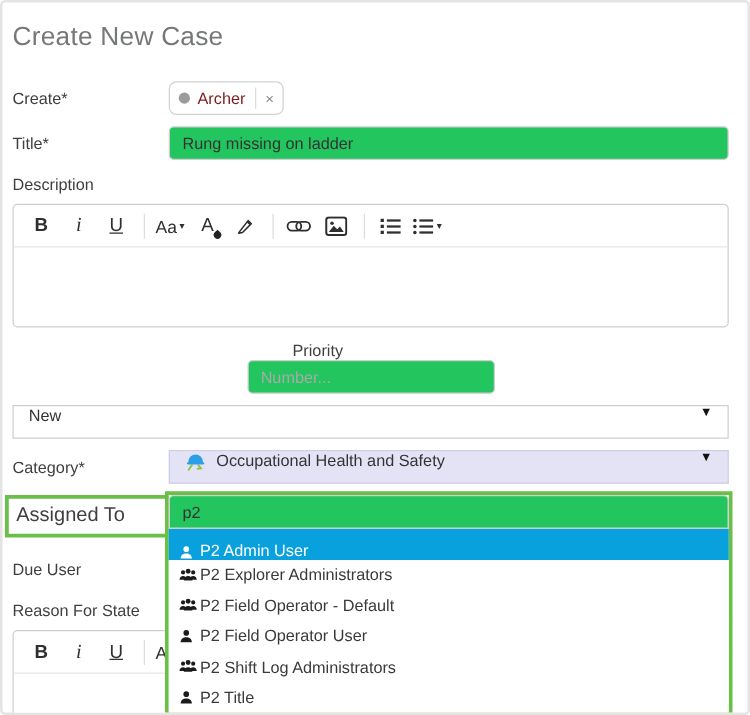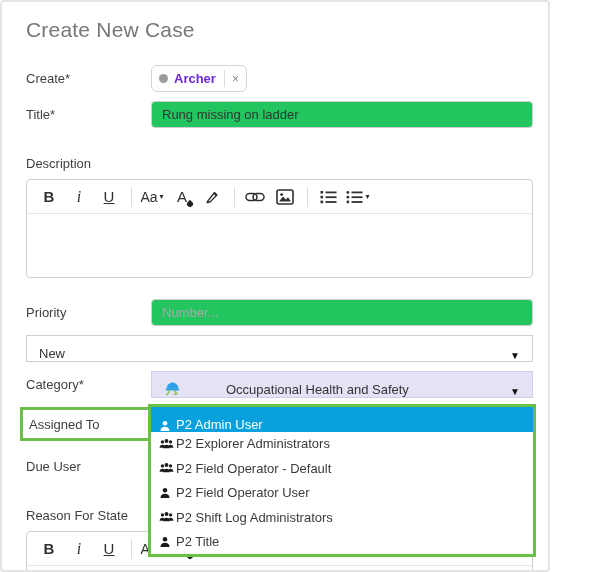--- a/index.html
+++ b/index.html
@@ -2,25 +2,25 @@
 <html><head>
 <meta charset="utf-8">
 <style>
   * { box-sizing: border-box; margin: 0; padding: 0; }
   html,body { width: 600px; height: 572px; }
   body {
     font-family: "Liberation Sans", sans-serif;
     background: #fff;
   }
   .window {
-    width: 550px; height: 572px;
+    width: 600px; height: 572px;
     border: 2px solid #e4e4e4;
     border-radius: 4px;
     background: #fff;
-    padding: 16px 15px 0 24px;
+    padding: 16px 15px 0 8px;
     overflow: hidden;
     position: relative;
   }
   .page-title {
     font-size: 21px;
     font-weight: 400;
     color: #757779;
     letter-spacing: 0.2px;
   }
   .form { margin-top: 23px; }
@@ -55,25 +55,25 @@
   .tag {
     display: inline-flex;
     align-items: center;
     height: 27px;
     border: 1px solid #d2d2d2;
     border-radius: 6px;
     padding: 0 7px;
     background: #fff;
   }
   .tag-dot { width: 9px; height: 9px; border-radius: 50%; background: #9b9b9b; margin-right: 6px; }
-  .tag-text { font-size: 13px; color: #6d28d9; font-weight: bold; }
+  .tag-text { font-size: 13px; color: #7f1d1d; }
   .tag-divider { width: 1px; height: 17px; background: #dcdcdc; margin: 0 7px 0 8px; }
   .tag-remove { font-size: 12px; color: #8a8a8a; cursor: pointer; line-height: 1; }
 
-  .section-label { font-size: 13px; color: #3f3f3f; margin: 28px 0 8px 0; }
+  .section-label { font-size: 13px; color: #3f3f3f; margin: 12px 0 8px 0; }
 
   
   .editor {
     border: 1px solid #cfcfcf;
     border-radius: 4px;
     background: #fff;
   }
   .editor-toolbar {
     display: flex;
     align-items: center;
@@ -104,49 +104,48 @@
     position: absolute; right: 1px; bottom: 2px;
     width: 6px; height: 6px; border-radius: 0 50% 50% 50%;
     background: #222; transform: rotate(45deg);
   }
   .editor-body { height: 63px; }
   .editor-body.tall { height: 80px; }
 
   
   .select {
     display: flex;
-    align-items: flex-end;
+    align-items: flex-start;
     height: 27px;
     border: 1px solid #cfcfcf;
     border-radius: 0;
     padding: 0 12px;
     font-size: 13px;
     color: #333;
     background: #fff;
     cursor: pointer;
   }
   .select .arrow { margin-left: auto; font-size: 10px; color: #111; }
   .select.category {
     background: #e4e3f6;
     border-color: #cfcde8;
-    gap: 37px;
   }
   .select .cat-icon { margin-right: 8px; display: inline-flex; }
 
   
   .green-label-box {
     width: 131px;
     min-width: 131px;
     margin-left: -6px;
     height: 34px;
     border: 3px solid #6abf47;
     display: flex;
     align-items: center;
     padding-left: 6px;
-    font-size: 13px;
+    font-size: 16px;
     color: #3f3f3f;
   }
   .assign-field { height: 28px; }
   .green-overlay {
     position: absolute;
     top: -3px; left: -3px; right: -3px;
     border: 3px solid #6abf47;
     background: #fff;
     z-index: 30;
   }
@@ -249,21 +248,21 @@
             <rect x="5.5" y="1.5" width="11" height="1.8" fill="#2f2f2f"></rect>
             <rect x="5.5" y="6.3" width="11" height="1.8" fill="#2f2f2f"></rect>
             <rect x="5.5" y="11.1" width="11" height="1.8" fill="#2f2f2f"></rect>
           </svg>
           <span class="tb-caret">▾</span>
         </span>
       </div>
       <div class="editor-body"></div>
     </div>
 
-    <div class="row" style="margin-top:21px;">
+    <div class="row" style="margin-top:11px;flex-direction:column;">
       <div class="label">Priority</div>
       <div class="field">
         <input class="text-input" type="text" placeholder="Number..." style="">
       </div>
     </div>
 
     <div class="row">
       <div class="field">
         <div class="select">
           <span>New</span>
@@ -289,20 +288,21 @@
         </div>
       </div>
     </div>
 
     <div class="row top-align">
       <div class="green-label-box">
         <span>Assigned To</span>
       </div>
       <div class="field assign-field">
         <div class="green-overlay">
+          <input class="text-input" type="text" value="p2" style="">
           <ul class="dropdown-list">
             <li class="dropdown-item selected">
               <span class="dd-icon">
                 <svg width="12" height="12" viewBox="0 0 16 16">
                     <circle cx="8" cy="4.4" r="3" fill="currentColor"></circle>
                     <path d="M2 14.5 c0-3.4 2.7-5.4 6-5.4 s6 2 6 5.4 Z" fill="currentColor"></path>
                   </svg>
               </span>
               <span>P2 Admin User</span>
             </li>

